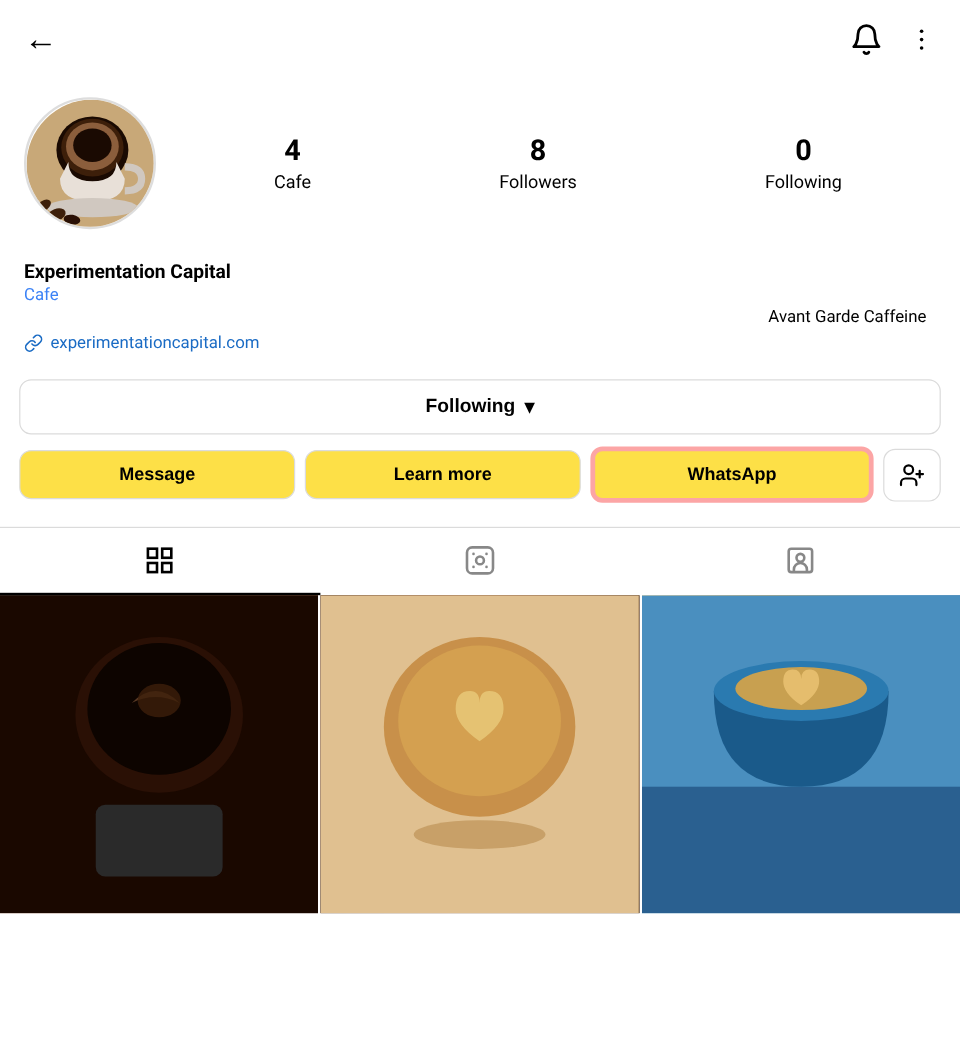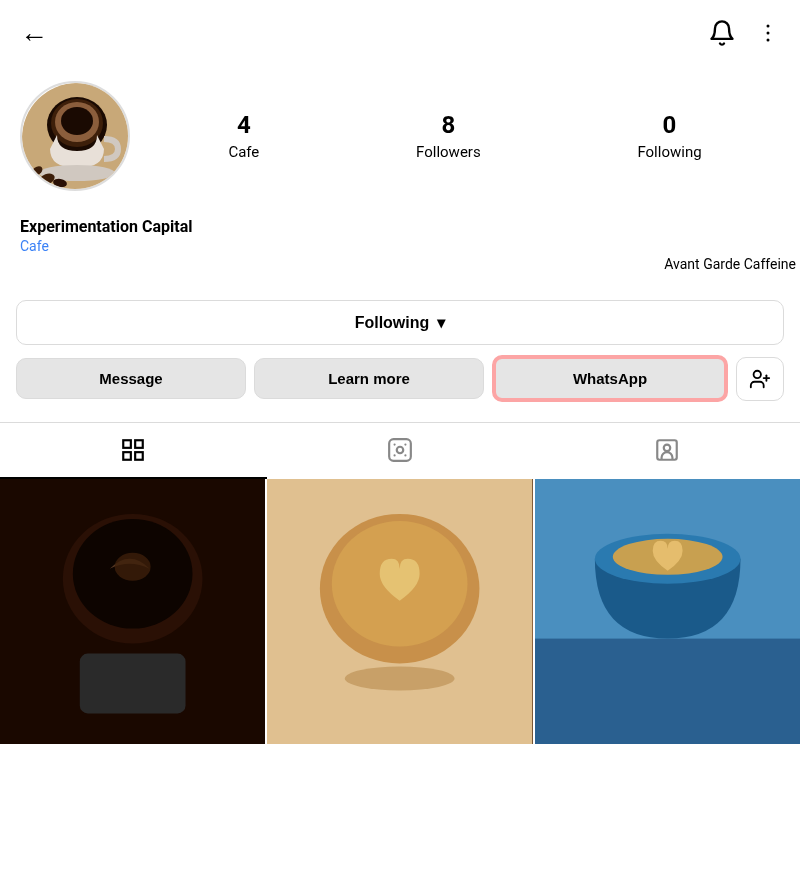--- a/index.html
+++ b/index.html
@@ -71,21 +71,21 @@
       font-weight: 700;
       color: #000;
     }
     .stat-label {
       font-size: 15px;
       color: #000;
     }
 
     
     .bio-section {
-      padding: 14px 4px 12px 20px;
+      padding: 14px 28px 12px 20px;
     }
     .bio-name {
       font-size: 16px;
       font-weight: 700;
       color: #000;
       margin-bottom: 2px;
     }
     .bio-category {
       font-size: 14px;
       color: #3b82f6;
@@ -131,21 +131,21 @@
     .secondary-buttons {
       display: flex;
       gap: 8px;
       align-items: center;
     }
     .sec-btn {
       flex: 1;
       padding: 11px 8px;
       border: 1.5px solid #dbdbdb;
       border-radius: 10px;
-      background: #e5e5e5;
+      background: #fde047;
       font-size: 15px;
       font-weight: 600;
       color: #000;
       cursor: pointer;
       text-align: center;
     }
     .sec-btn.whatsapp {
       border: 4px solid #fca5a5;
     }
     .add-person-btn {
@@ -270,20 +270,27 @@
         <span class="stat-label">Following</span>
       </div>
     </div>
   </div>
 </div>
 
 <div class="bio-section">
   <div class="bio-name">Experimentation Capital</div>
   <div class="bio-category">Cafe</div>
   <div class="bio-tagline">Avant Garde Caffeine</div>
+  <a class="bio-link" href="#">
+    <svg width="16" height="16" viewBox="0 0 24 24">
+      <path d="M10 13a5 5 0 0 0 7.54.54l3-3a5 5 0 0 0-7.07-7.07l-1.72 1.71" stroke="#1a6bc4" stroke-width="2" fill="none" stroke-linecap="round" stroke-linejoin="round"></path>
+      <path d="M14 11a5 5 0 0 0-7.54-.54l-3 3a5 5 0 0 0 7.07 7.07l1.71-1.71" stroke="#1a6bc4" stroke-width="2" fill="none" stroke-linecap="round" stroke-linejoin="round"></path>
+    </svg>
+    <span>experimentationcapital.com</span>
+  </a>
 </div>
 
 <div class="action-buttons">
   <button class="following-btn">
     <span>Following</span>
     <span>▾</span>
   </button>
   <div class="secondary-buttons">
     <button class="sec-btn">Message</button>
     <button class="sec-btn">Learn more</button>

